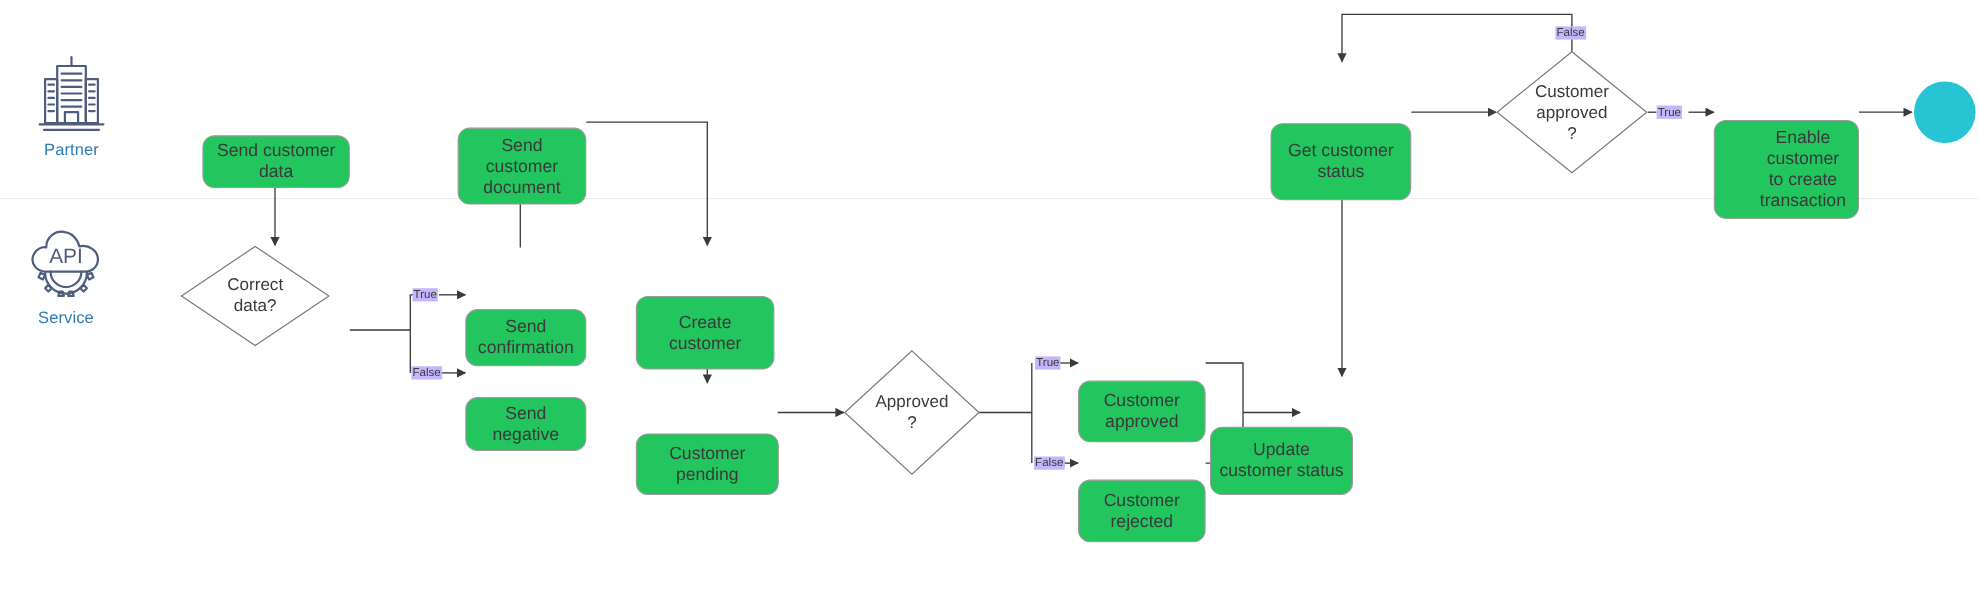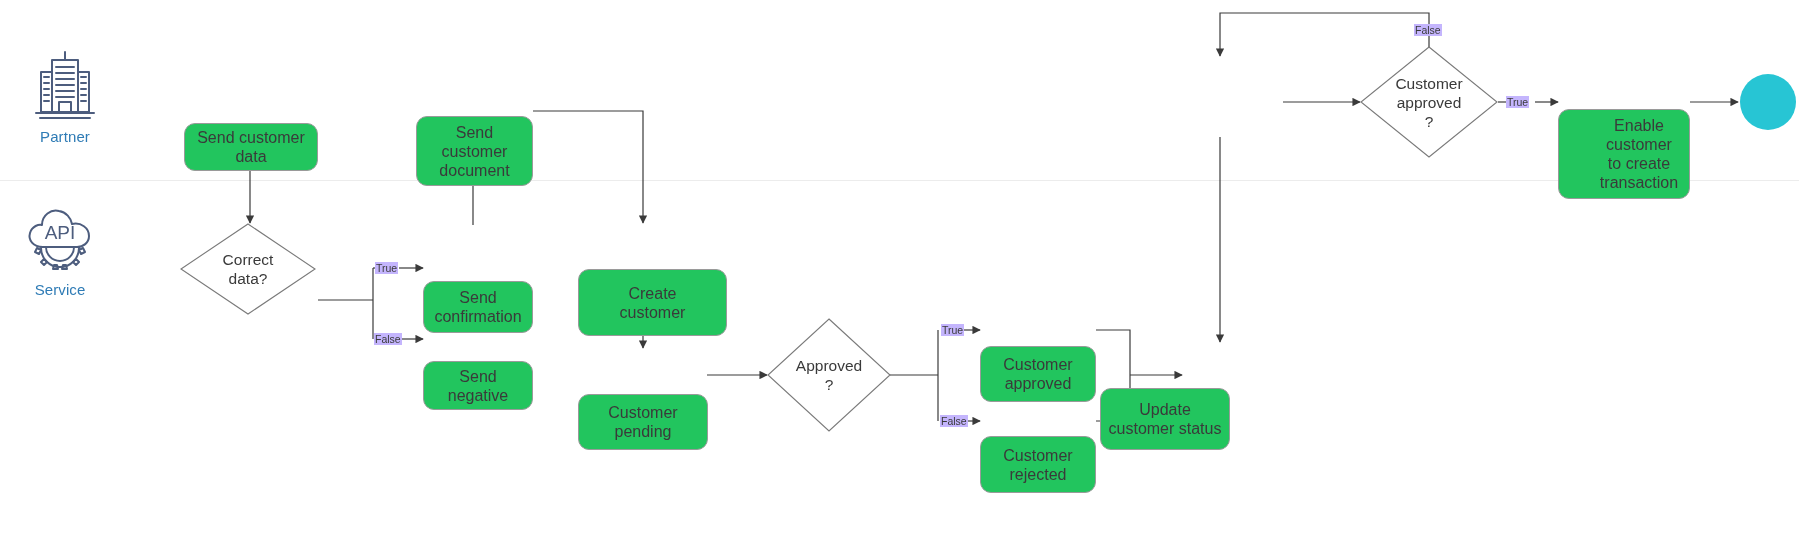--- a/index.html
+++ b/index.html
@@ -191,35 +191,35 @@
     <span class="lane-label">Partner</span>
   </div>
 
   <div class="node" style="left:184px; top:77px; width:134px; height:48px;">Send customer
 data</div>
 
   <div class="node" style="left:416px; top:70px; width:117px; height:70px;">Send
 customer
 document</div>
 
-  <div class="diamond" style="left:180px; top:223px; width:136px; height:92px;">
+  <div class="diamond" style="left:164px; top:223px; width:136px; height:92px;">
     <svg width="136" height="92" viewBox="0 0 136 92">
       <polygon points="68,1 135,46 68,91 1,46" fill="#ffffff" stroke="#7a7a7a" stroke-width="1.1"></polygon>
     </svg>
     <div class="dlabel">Correct
 data?</div>
   </div>
 
   <div class="node" style="left:423px; top:235px; width:110px; height:52px;">Send
 confirmation</div>
 
   <div class="node" style="left:423px; top:315px; width:110px; height:49px;">Send
 negative</div>
 
-  <div class="node" style="left:578px; top:223px; width:149px; height:67px;">Create
+  <div class="node" style="left:578px; top:223px; width:126px; height:67px;">Create
 customer</div>
 
   <div class="node" style="left:578px; top:348px; width:130px; height:56px;">Customer
 pending</div>
 
   <div class="diamond" style="left:767px; top:318px; width:124px; height:114px;">
     <svg width="124" height="114" viewBox="0 0 124 114">
       <polygon points="62,1 123,57 62,113 1,57" fill="#ffffff" stroke="#7a7a7a" stroke-width="1.1"></polygon>
     </svg>
     <div class="dlabel">Approved
@@ -228,20 +228,22 @@
 
   <div class="node" style="left:980px; top:300px; width:116px; height:56px;">Customer
 approved</div>
 
   <div class="node" style="left:980px; top:390px; width:116px; height:57px;">Customer
 rejected</div>
 
   <div class="node" style="left:1100px; top:342px; width:130px; height:62px;">Update
 customer status</div>
 
+  <div class="node" style="left:1155px; top:66px; width:128px; height:70px;">Get customer
+status</div>
 
   <div class="diamond" style="left:1360px; top:46px; width:138px; height:112px;">
     <svg width="138" height="112" viewBox="0 0 138 112">
       <polygon points="69,1 137,56 69,111 1,56" fill="#ffffff" stroke="#7a7a7a" stroke-width="1.1"></polygon>
     </svg>
     <div class="dlabel">Customer
 approved
 ?</div>
   </div>
 

